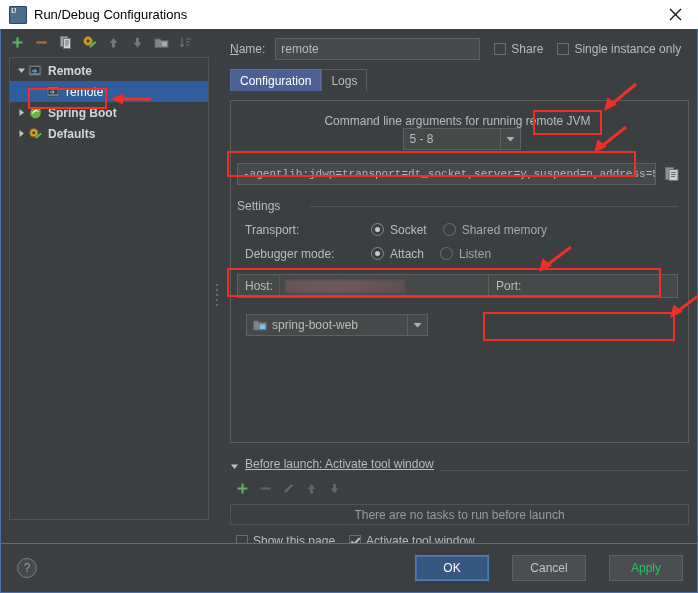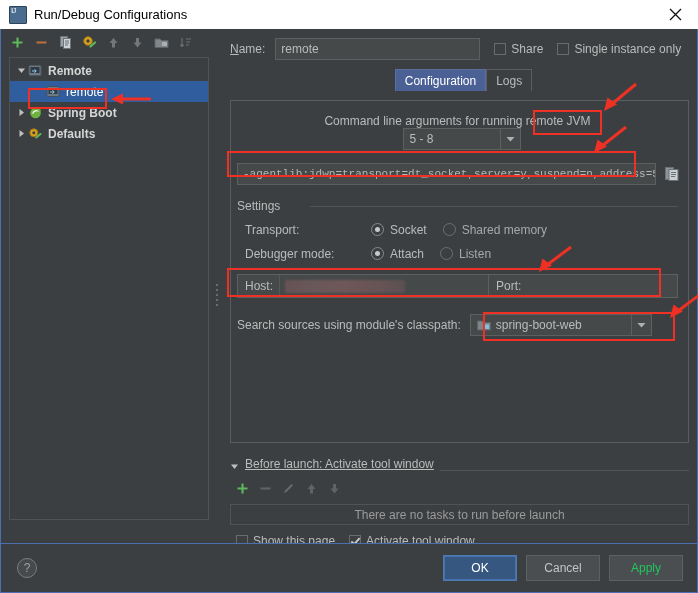--- a/index.html
+++ b/index.html
@@ -198,21 +198,20 @@
     transform: rotate(42deg);
   }
 
   
   .tabs {
     display: flex;
     margin-left: 8px;
     margin-top: 8px;
     align-items: flex-end;
     height: 22px;
-    justify-content: center;
   }
   .tab {
     padding: 3px 9px 3px 9px;
     font-size: 12px;
     color: #bbbbbb;
     border: 1px solid transparent;
     box-sizing: border-box;
     height: 22px;
     display: flex; align-items: center;
   }
@@ -383,21 +382,21 @@
   .help {
     width: 18px; height: 18px;
     border-radius: 50%;
     border: 1px solid #7b7e80;
     margin-left: 16px;
     display: flex; align-items: center; justify-content: center;
     color: #9aa0a4;
     font-size: 12px;
     background: #464a4c;
   }
-  .fbtns { margin-left: auto; display: flex; gap: 9px; margin-right: 14px; }
+  .fbtns { margin-left: auto; display: flex; gap: 23px; margin-right: 14px; }
   .btn {
     min-width: 74px;
     height: 26px;
     display: flex; align-items: center; justify-content: center;
     font-size: 12px;
     border: 1px solid #5e6163;
     background: #4a4e50;
     color: #c4c4c4;
     box-sizing: border-box;
   }
@@ -648,21 +647,20 @@
             <span class="hp-input">
               <span class="redact"></span>
             </span>
           </div>
           <div class="hp-cell" style="width:190px; margin-left:-1px;">
             <span class="hp-label">Port:</span>
           </div>
         </div>
 
         <div class="mod-row">
-          <span class="lbl">Search sources using module's classpath:</span>
           <div class="combo" style="width:182px; margin-left:9px;">
             <span class="cval">
               <span style="display:inline-flex;margin-right:5px;">
                 <svg width="14" height="12" viewBox="0 0 14 12">
                   <path d="M0.5 2 H5 L6.3 3.5 H13.5 V11 H0.5 Z" fill="#7e858a" stroke="#5d6367"></path>
                   <rect x="7" y="5.5" width="5" height="4.5" fill="#79c4e8"></rect>
                 </svg>
               </span>
               <span>spring-boot-web</span>
             </span>

